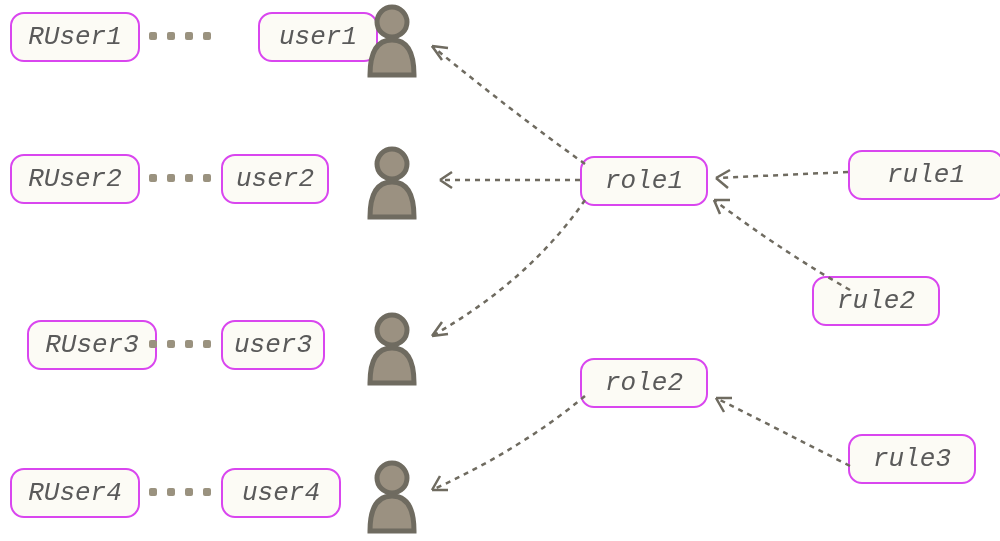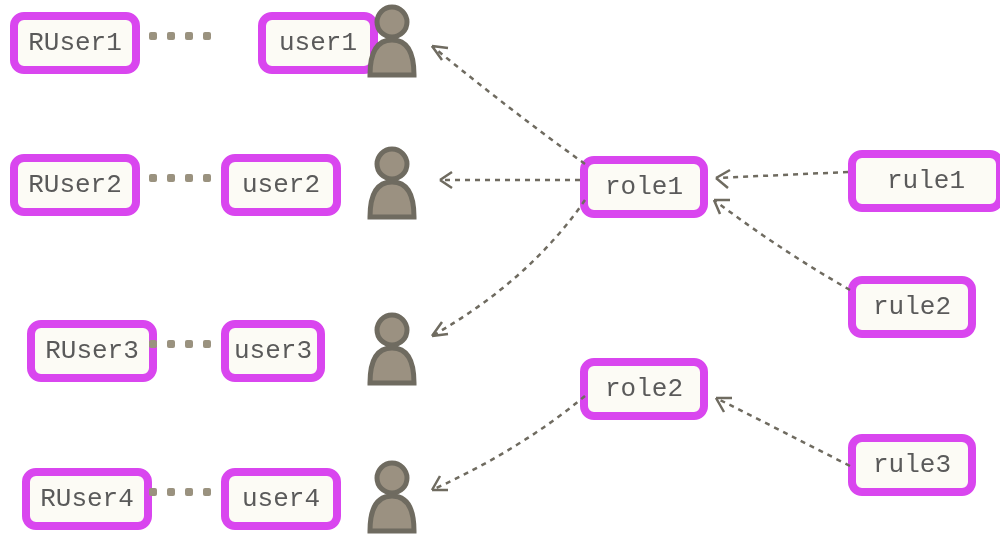--- a/index.html
+++ b/index.html
@@ -7,28 +7,29 @@
     margin: 0;
     width: 1000px;
     height: 541px;
     background: #ffffff;
     font-family: "Courier New", monospace;
     position: relative;
   }
   .node {
     position: absolute;
     background: #fcfbf5;
-    border: 8px solid #d946ef;
+    border: 2px solid #d946ef;
     border-radius: 14px;
     font-size: 26px;
     color: #5a5a5a;
     display: flex;
     align-items: center;
     justify-content: center;
     padding: 8px 16px;
+    font-style: italic;
   }
   .dots {
     position: absolute;
     display: flex;
     gap: 10px;
   }
   .dot {
     width: 8px;
     height: 8px;
     background: #9a927f;
@@ -62,21 +63,21 @@
 
 <div class="node" style="left:10px; top:12px; width:130px;">
     <span>RUser1</span>
   </div>
 <div class="node" style="left:10px; top:154px; width:130px;text-align:center;">
     <span>RUser2</span>
   </div>
 <div class="node" style="left:27px; top:320px; width:130px;">
     <span>RUser3</span>
   </div>
-<div class="node" style="left:22px; top:468px; width:130px;text-align:right;">
+<div class="node" style="left:10px; top:468px; width:130px;text-align:right;">
     <span>RUser4</span>
   </div>
 
 <div class="dots" style="left:149px; top:32px;">
   <span class="dot"></span>
     <span class="dot"></span>
     <span class="dot"></span>
     <span class="dot"></span>
 </div>
 <div class="dots" style="left:149px; top:174px;">
@@ -94,21 +95,21 @@
 <div class="dots" style="left:149px; top:488px;">
   <span class="dot"></span>
     <span class="dot"></span>
     <span class="dot"></span>
     <span class="dot"></span>
 </div>
 
 <div class="node" style="left:221px; top:12px; width:120px;margin-left:37px;">
     <span>user1</span>
   </div>
-<div class="node" style="left:221px; top:154px; width:120px;">
+<div class="node" style="left:221px; top:154px; width:108px;">
     <span>user2</span>
   </div>
 <div class="node" style="left:221px; top:320px; width:104px;">
     <span>user3</span>
   </div>
 <div class="node" style="left:221px; top:468px; width:120px;">
     <span>user4</span>
   </div>
 
 <div class="person" style="left:360px; top:0px;">
@@ -139,21 +140,21 @@
 <div class="node" style="left:580px; top:156px; width:128px;">
     <span>role1</span>
   </div>
 <div class="node" style="left:580px; top:358px; width:128px;align-items:center;">
     <span>role2</span>
   </div>
 
 <div class="node" style="left:848px; top:150px; width:156px;">
     <span>rule1</span>
   </div>
-<div class="node" style="left:848px; top:276px; width:128px;">
+<div class="node" style="left:812px; top:276px; width:128px;">
     <span>rule2</span>
   </div>
 <div class="node" style="left:848px; top:434px; width:128px;">
     <span>rule3</span>
   </div>
 
 <svg class="connections">
 
   <path class="arrow-line" d="M 585 164 Q 510 110 432 46"></path>
   <path class="arrow-head" d="M 432 46 L 442 60 M 432 46 L 448 48"></path>

